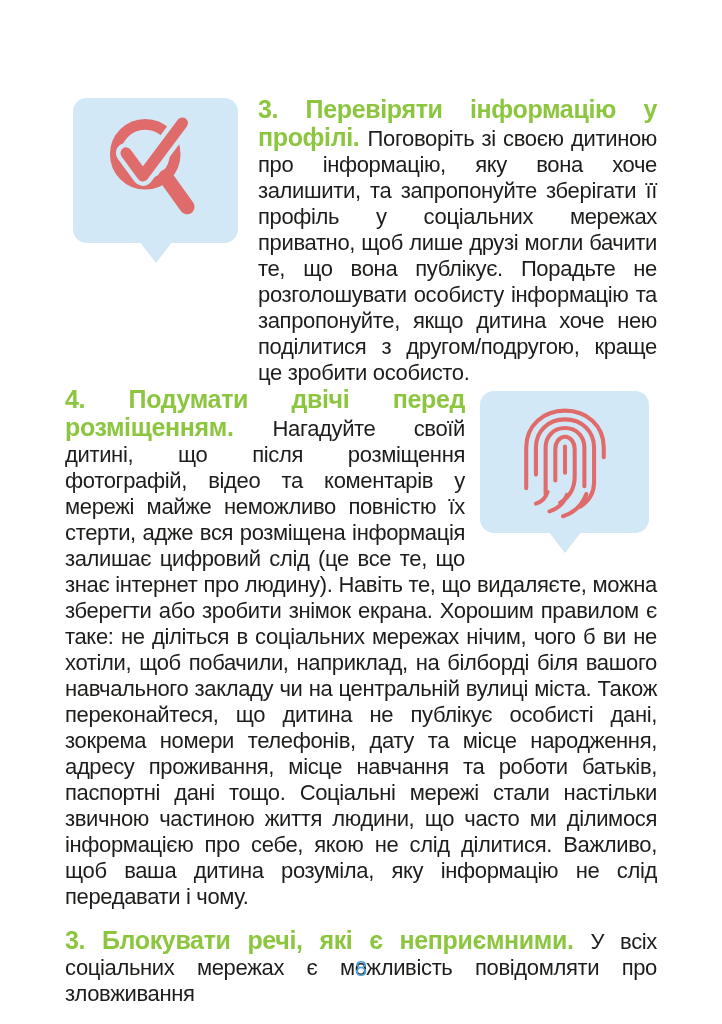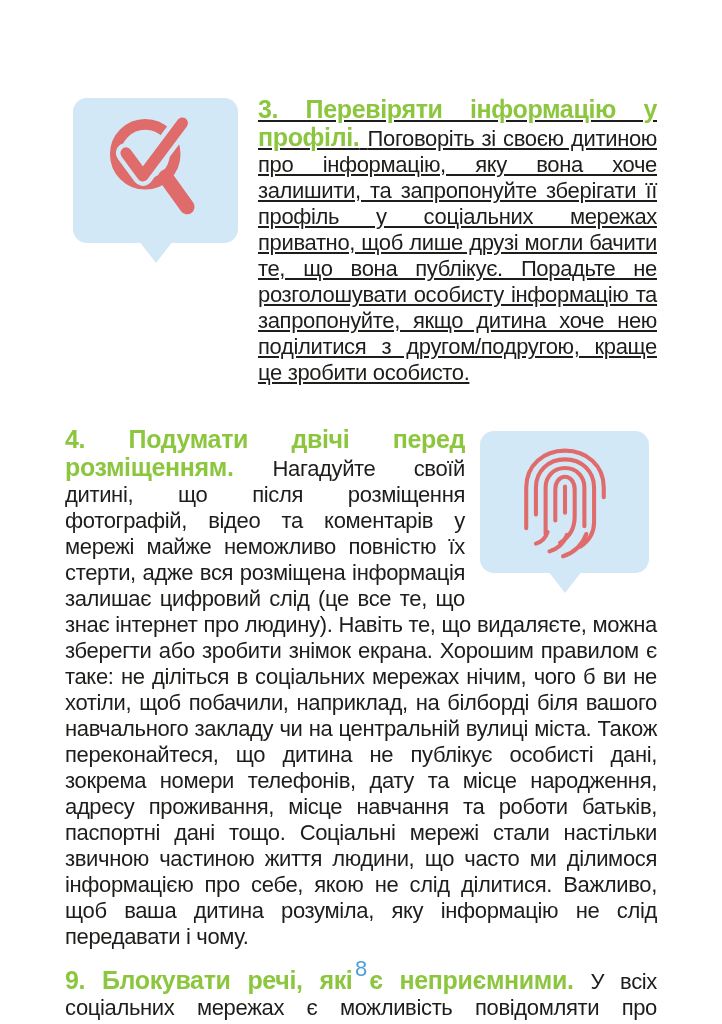--- a/index.html
+++ b/index.html
@@ -52,22 +52,20 @@
     position: absolute;
     inset: 0;
     margin: auto;
     display: block;
   }
 
   
   .section-3 {
     display: flex;
     align-items: flex-start;
-    margin-bottom: 40px;
-    text-decoration: underline;
   }
   .bubble-check {
     flex: 0 0 auto;
     width: 165px;
     height: 145px;
     margin-left: 8px;
     margin-top: 2px;
   }
   .section-3 .body-text {
     margin-left: 20px;
@@ -135,19 +133,19 @@
                 <path d="M44,116 C53,113 59,107 62,99"></path>
                 <path d="M58,121 C70,117 78,109 82,98"></path>
               </g>
             </svg>
             <span class="bubble-tail"></span>
           </span>
           </span><span class="heading-inline">4. Подумати двічі перед розміщенням.</span><span>Нагадуйте своїй дитині, що після розміщення фотографій, відео та коментарів у мережі майже неможливо повністю їх стерти, адже вся розміщена інформація залишає цифровий слід (це все те, що знає інтернет про людину). Навіть те, що видаляєте, можна зберегти або зробити знімок екрана. Хорошим правилом є таке: не діліться в соціальних мережах нічим, чого б ви не хотіли, щоб побачили, наприклад, на білборді біля вашого навчального закладу чи на центральній вулиці міста. Також переконайтеся, що дитина не публікує особисті дані, зокрема номери телефонів, дату та місце народження, адресу проживання, місце навчання та роботи батьків, паспортні дані тощо. Соціальні мережі стали настільки звичною частиною життя людини, що часто ми ділимося інформацією про себе, якою не слід ділитися. Важливо, щоб ваша дитина розуміла, яку інформацію не слід передавати і чому.</span></p>
     </section>
 
     <section class="section-5">
-      <p class="body-text"><span class="heading-inline">9. Блокувати речі, які є неприємними.</span><span>У всіх соціальних мережах є можливість повідомляти про зловживання</span></p>
+      <p class="body-text"><span class="heading-inline">3. Блокувати речі, які є неприємними.</span><span>У всіх соціальних мережах є можливість повідомляти про зловживання</span></p>
     </section>
 
   </div>
 
   <div class="page-number">8</div>
 </div>
 
 </body></html>

